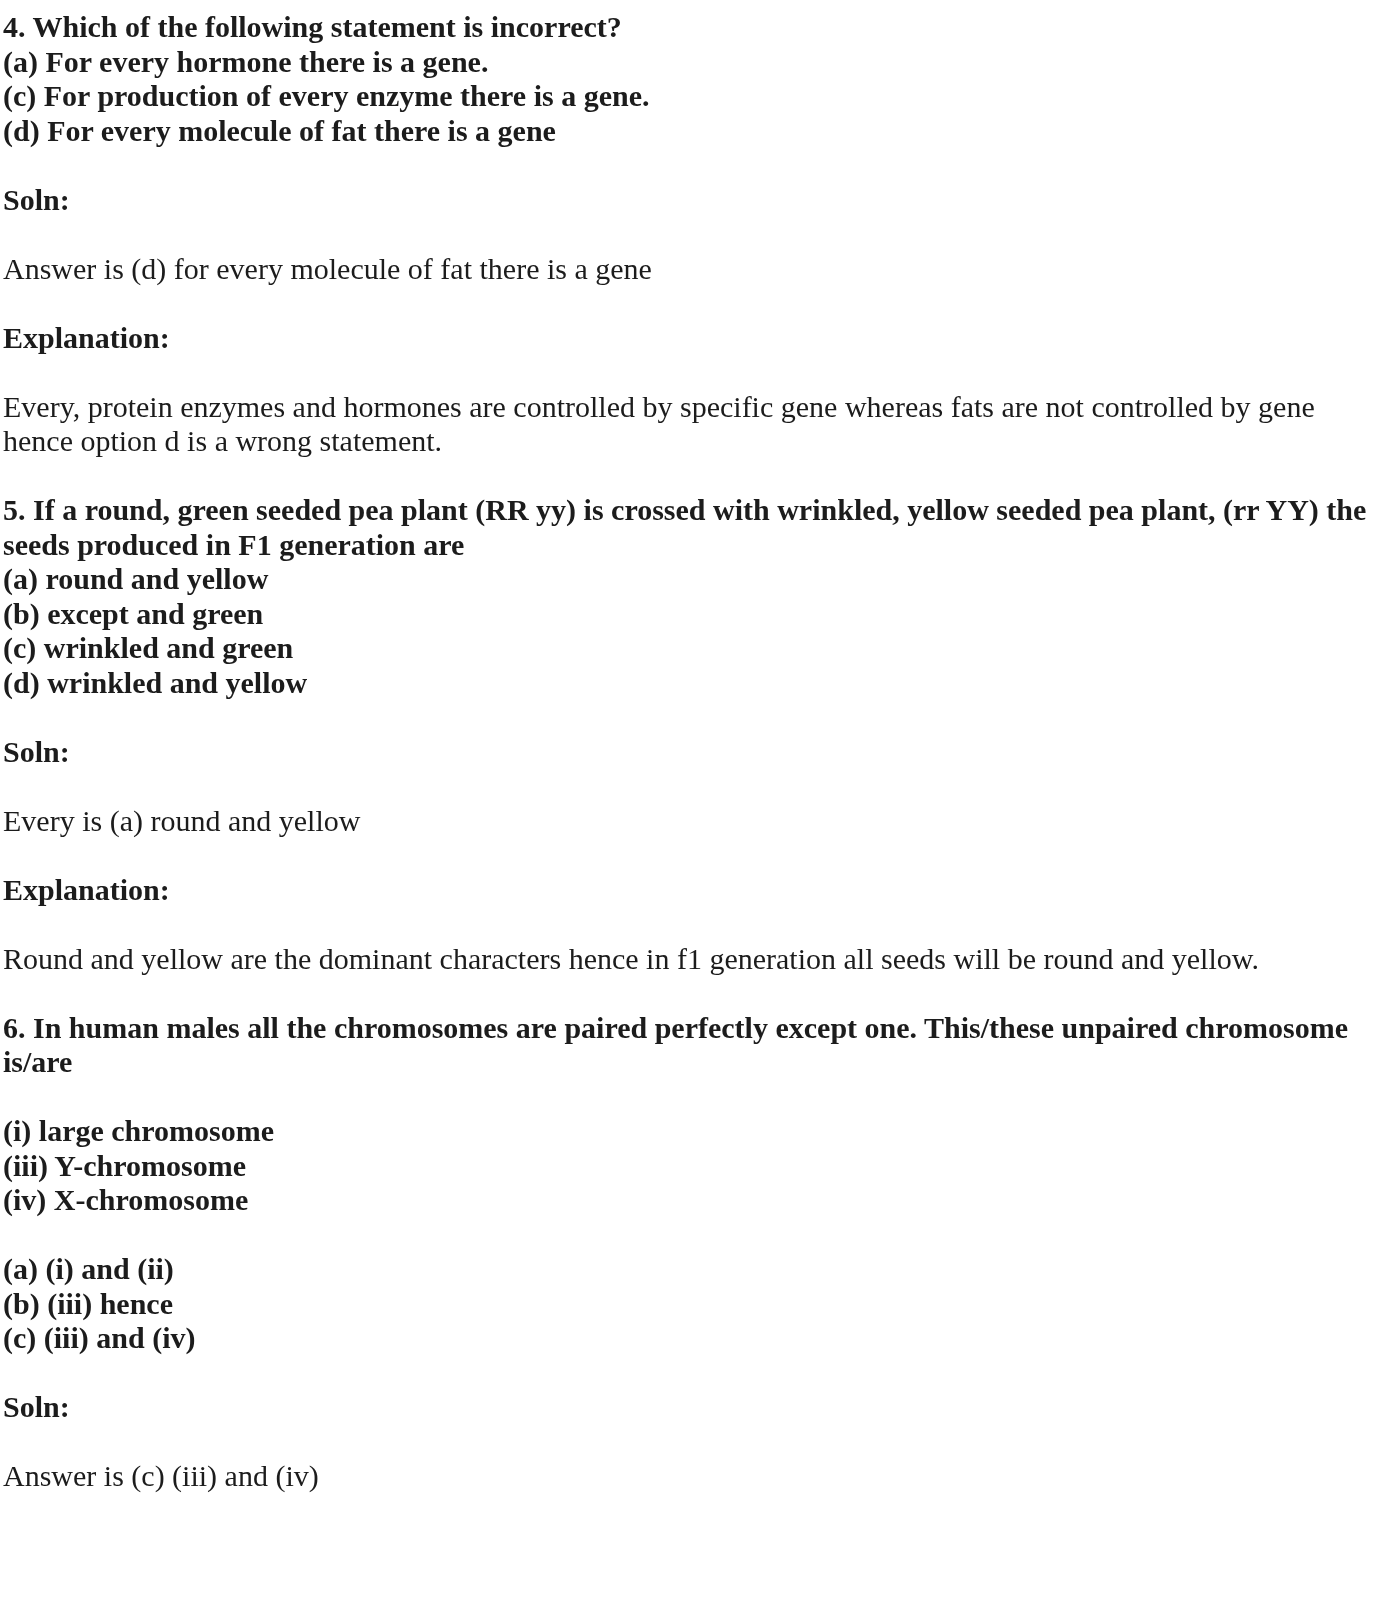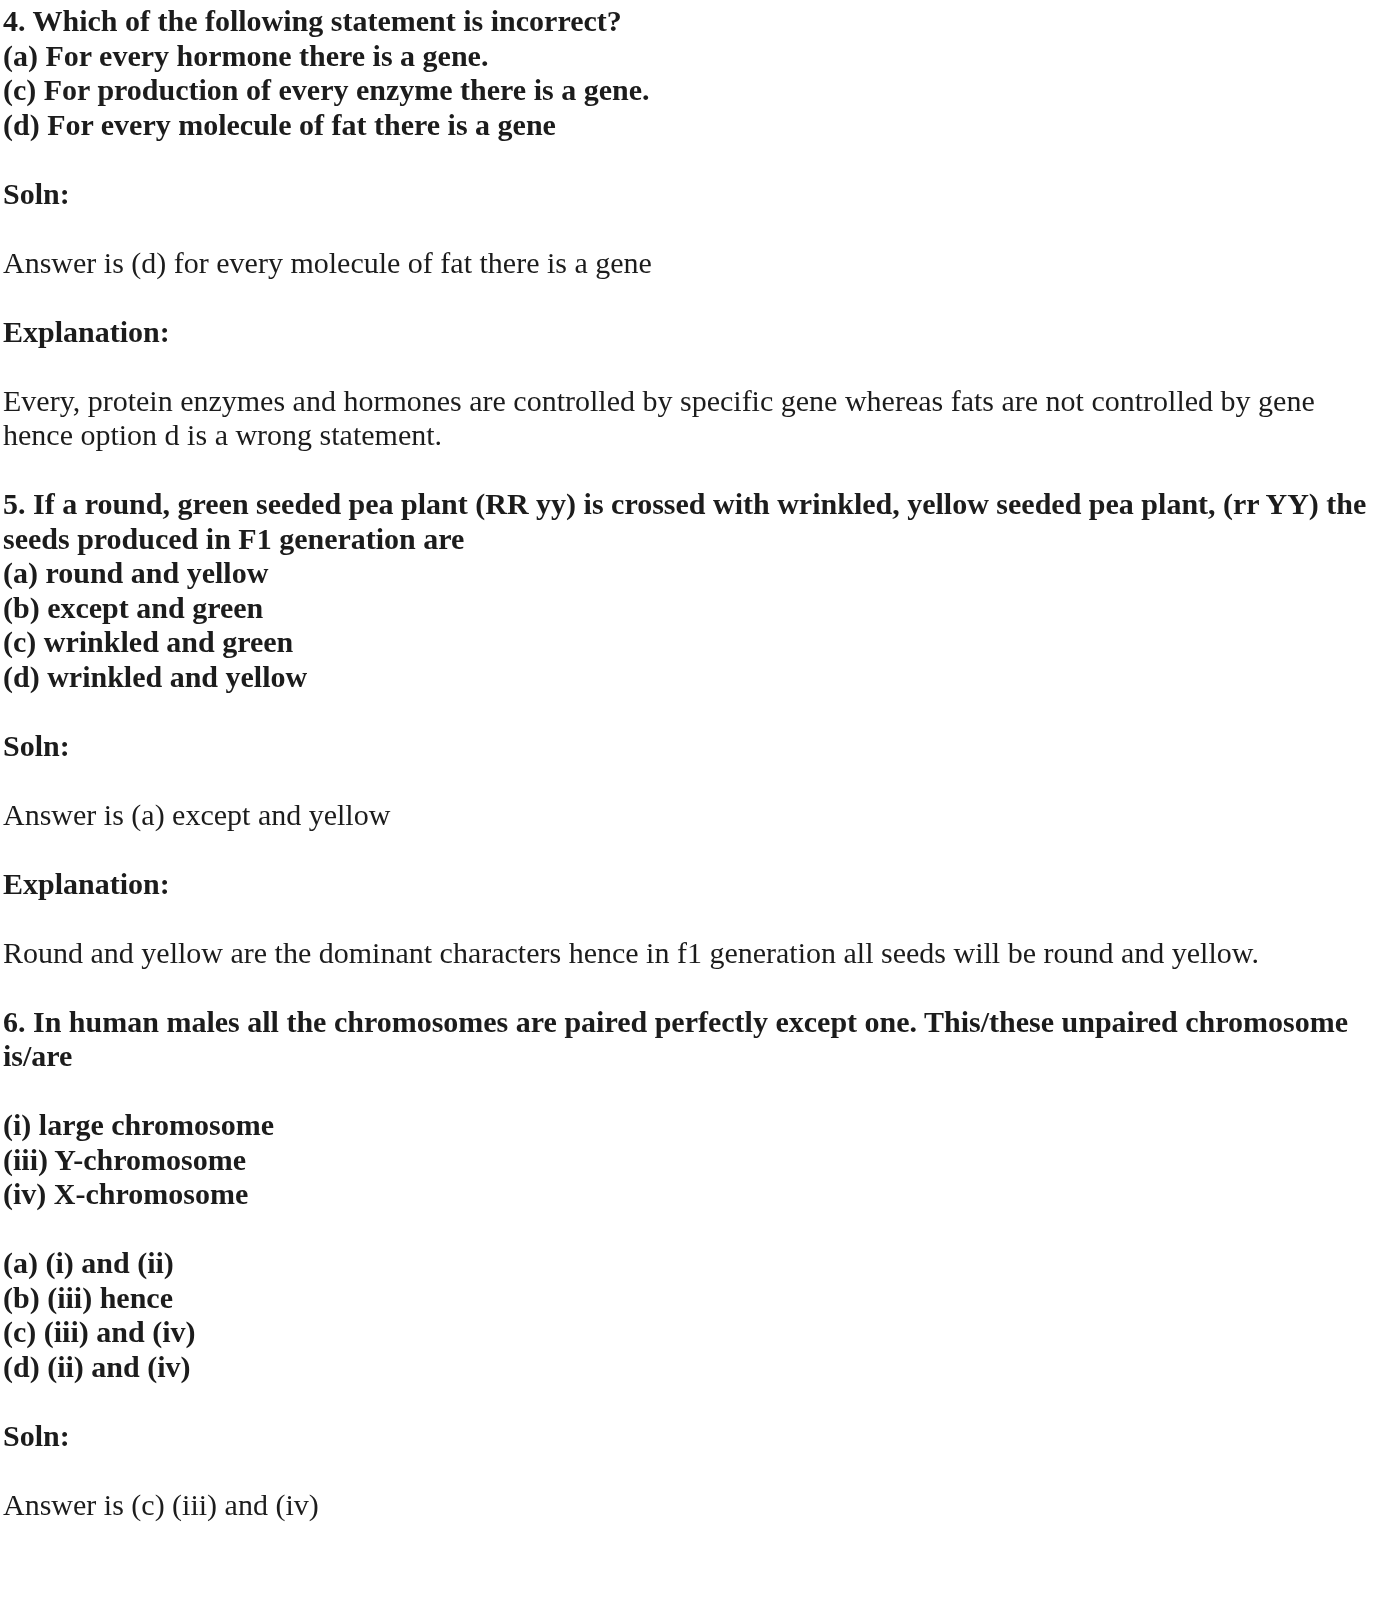--- a/index.html
+++ b/index.html
@@ -11,21 +11,21 @@
     width: 1390px;
     height: 1607px;
     overflow: hidden;
     color: #1c1c1c;
     font-family: "Liberation Serif", serif;
     font-size: 30px;
     line-height: 34.5px;
     -webkit-font-smoothing: antialiased;
   }
   .page {
-    padding: 4px 0 0 3px;
+    padding: 10px 0 0 3px;
     width: 1387px;
   }
   section.block {
     margin: 0 0 34.5px 0;
   }
   section.block:last-child {
     margin-bottom: 8px;
   }
   .b {
     font-weight: bold;
@@ -68,21 +68,21 @@
     <div class="line b">(b) except and green</div>
     <div class="line b">(c) wrinkled and green</div>
     <div class="line b">(d) wrinkled and yellow</div>
   </section>
 
   <section class="block">
     <div class="line b">Soln:</div>
   </section>
 
   <section class="block">
-    <div class="line">Answer is (a) except and yellow</div>
+    <div class="line">Every is (a) round and yellow</div>
   </section>
 
   <section class="block">
     <div class="line b">Explanation:</div>
   </section>
 
   <section class="block">
     <div class="line">Round and yellow are the dominant characters hence in f1 generation all seeds will be round and yellow.</div>
   </section>
 
@@ -93,21 +93,20 @@
   <section class="block">
     <div class="line b">(i) large chromosome</div>
     <div class="line b">(iii) Y-chromosome</div>
     <div class="line b">(iv) X-chromosome</div>
   </section>
 
   <section class="block">
     <div class="line b">(a) (i) and (ii)</div>
     <div class="line b">(b) (iii) hence</div>
     <div class="line b">(c) (iii) and (iv)</div>
-    <div class="line b">(d) (ii) and (iv)</div>
   </section>
 
   <section class="block">
     <div class="line b">Soln:</div>
   </section>
 
   <section class="block">
     <div class="line">Answer is (c) (iii) and (iv)</div>
   </section>
 

